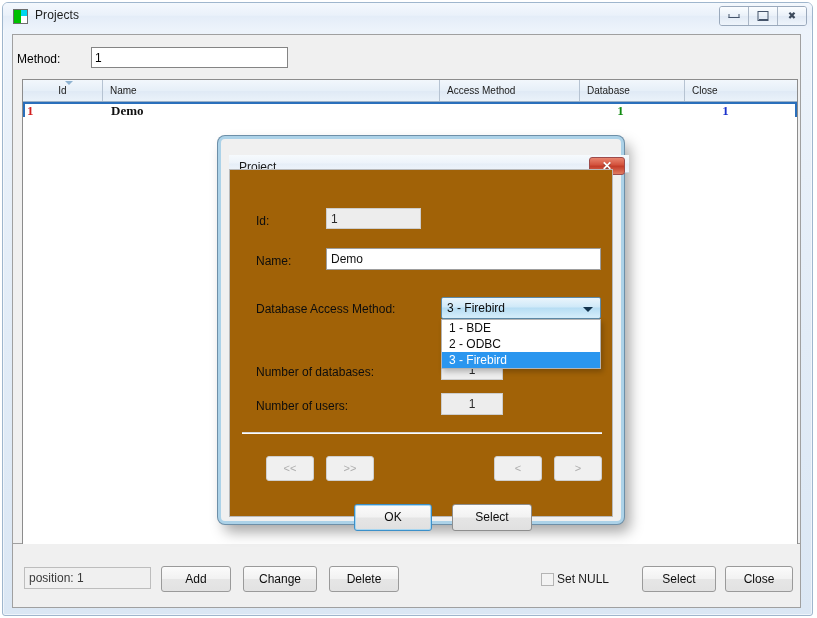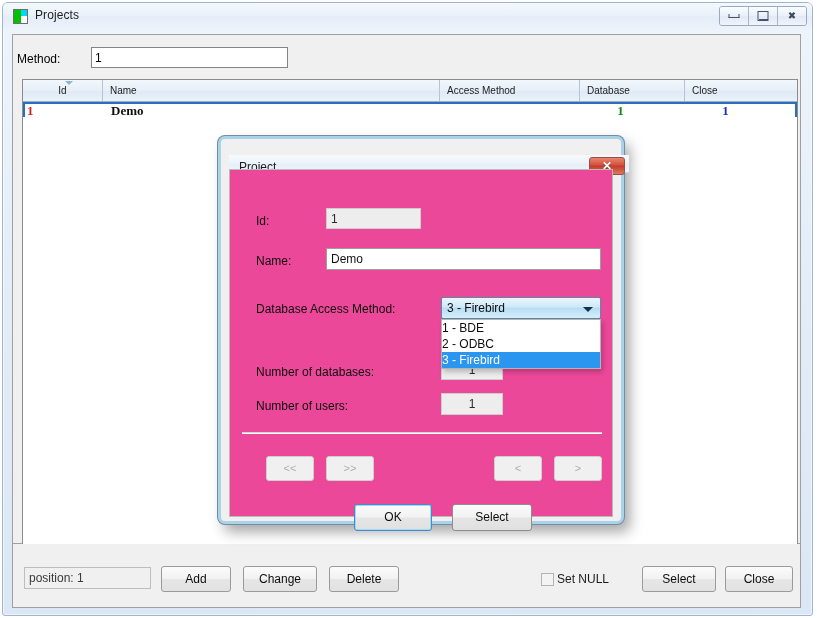--- a/index.html
+++ b/index.html
@@ -317,21 +317,21 @@
     font-weight: bold;
     line-height: 1;
     text-shadow: 0 1px 1px rgba(0,0,0,0.45);
   }
   .dlg-inner {
     position: absolute;
     left: 8px; top: 30px;
     width: 384px; height: 348px;
     box-sizing: border-box;
     border: 1px solid #b9b9b9;
-    background: #ec4899;
+    background: #a16207;
   }
 
   .dlbl {
     position: absolute;
     font-size: 12px;
     color: #0d0d0d;
   }
   .f-disabled {
     position: absolute;
     box-sizing: border-box;
@@ -388,21 +388,21 @@
     border: 1px solid #b4b4b4;
     background: #ffffff;
     box-shadow: 2px 3px 5px rgba(0,0,0,0.22);
     z-index: 5;
   }
   .combo-item {
     height: 16px;
     line-height: 16px;
     font-size: 12px;
     color: #0d0d0d;
-    padding-left: 0;
+    padding-left: 7px;
     cursor: default;
     white-space: nowrap;
   }
   .combo-item.sel {
     background: #2a96ef;
     color: #ffffff;
   }
 
   .sep {
     position: absolute;

